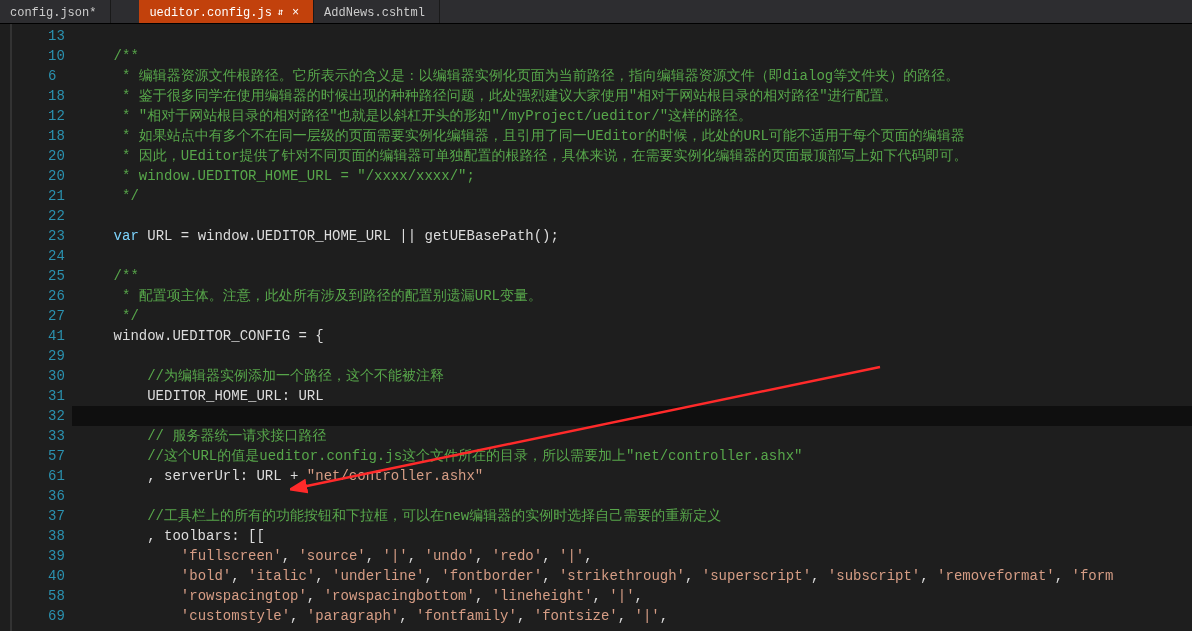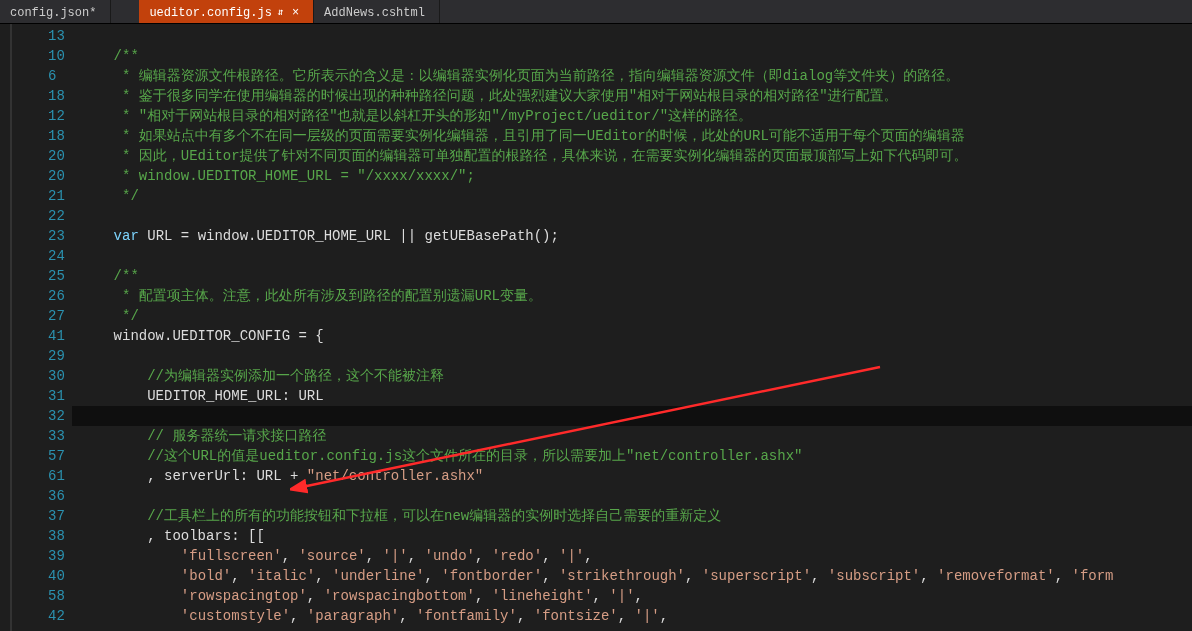--- a/index.html
+++ b/index.html
@@ -130,21 +130,21 @@
       <div class="ln">32</div>
       <div class="ln">33</div>
       <div class="ln">57</div>
       <div class="ln">61</div>
       <div class="ln">36</div>
       <div class="ln">37</div>
       <div class="ln">38</div>
       <div class="ln">39</div>
       <div class="ln">40</div>
       <div class="ln">58</div>
-      <div class="ln">42</div>
+      <div class="ln">69</div>
     </div>
   <div class="code" id="code"><div class="line"></div><div class="line"><span class="c-plain">    </span><span class="c-comment">/**</span></div><div class="line"><span class="c-comment">     * 编辑器资源文件根路径。它所表示的含义是：以编辑器实例化页面为当前路径，指向编辑器资源文件（即dialog等文件夹）的路径。</span></div><div class="line"><span class="c-comment">     * 鉴于很多同学在使用编辑器的时候出现的种种路径问题，此处强烈建议大家使用"相对于网站根目录的相对路径"进行配置。</span></div><div class="line"><span class="c-comment">     * "相对于网站根目录的相对路径"也就是以斜杠开头的形如"/myProject/ueditor/"这样的路径。</span></div><div class="line"><span class="c-comment">     * 如果站点中有多个不在同一层级的页面需要实例化编辑器，且引用了同一UEditor的时候，此处的URL可能不适用于每个页面的编辑器</span></div><div class="line"><span class="c-comment">     * 因此，UEditor提供了针对不同页面的编辑器可单独配置的根路径，具体来说，在需要实例化编辑器的页面最顶部写上如下代码即可。</span></div><div class="line"><span class="c-comment">     * window.UEDITOR_HOME_URL = "/xxxx/xxxx/";</span></div><div class="line"><span class="c-comment">     */</span></div><div class="line"></div><div class="line"><span class="c-plain">    </span><span class="c-kw">var</span><span class="c-plain"> URL = window.UEDITOR_HOME_URL || getUEBasePath();</span></div><div class="line"></div><div class="line"><span class="c-plain">    </span><span class="c-comment">/**</span></div><div class="line"><span class="c-comment">     * 配置项主体。注意，此处所有涉及到路径的配置别遗漏URL变量。</span></div><div class="line"><span class="c-comment">     */</span></div><div class="line"><span class="c-plain">    window.UEDITOR_CONFIG = {</span></div><div class="line"></div><div class="line"><span class="c-plain">        </span><span class="c-comment">//为编辑器实例添加一个路径，这个不能被注释</span></div><div class="line"><span class="c-plain">        UEDITOR_HOME_URL: URL</span></div><div class="line hl"></div><div class="line"><span class="c-plain">        </span><span class="c-comment">// 服务器统一请求接口路径</span></div><div class="line"><span class="c-plain">        </span><span class="c-comment">//这个URL的值是ueditor.config.js这个文件所在的目录，所以需要加上"net/controller.ashx"</span></div><div class="line"><span class="c-plain">        , serverUrl: URL + </span><span class="c-str">"net/controller.ashx"</span></div><div class="line"></div><div class="line"><span class="c-plain">        </span><span class="c-comment">//工具栏上的所有的功能按钮和下拉框，可以在new编辑器的实例时选择自己需要的重新定义</span></div><div class="line"><span class="c-plain">        , toolbars: [[</span></div><div class="line"><span class="c-plain">            </span><span class="c-str">'fullscreen'</span><span class="c-plain">, </span><span class="c-str">'source'</span><span class="c-plain">, </span><span class="c-str">'|'</span><span class="c-plain">, </span><span class="c-str">'undo'</span><span class="c-plain">, </span><span class="c-str">'redo'</span><span class="c-plain">, </span><span class="c-str">'|'</span><span class="c-plain">,</span></div><div class="line"><span class="c-plain">            </span><span class="c-str">'bold'</span><span class="c-plain">, </span><span class="c-str">'italic'</span><span class="c-plain">, </span><span class="c-str">'underline'</span><span class="c-plain">, </span><span class="c-str">'fontborder'</span><span class="c-plain">, </span><span class="c-str">'strikethrough'</span><span class="c-plain">, </span><span class="c-str">'superscript'</span><span class="c-plain">, </span><span class="c-str">'subscript'</span><span class="c-plain">, </span><span class="c-str">'removeformat'</span><span class="c-plain">, </span><span class="c-str">'form</span></div><div class="line"><span class="c-plain">            </span><span class="c-str">'rowspacingtop'</span><span class="c-plain">, </span><span class="c-str">'rowspacingbottom'</span><span class="c-plain">, </span><span class="c-str">'lineheight'</span><span class="c-plain">, </span><span class="c-str">'|'</span><span class="c-plain">,</span></div><div class="line"><span class="c-plain">            </span><span class="c-str">'customstyle'</span><span class="c-plain">, </span><span class="c-str">'paragraph'</span><span class="c-plain">, </span><span class="c-str">'fontfamily'</span><span class="c-plain">, </span><span class="c-str">'fontsize'</span><span class="c-plain">, </span><span class="c-str">'|'</span><span class="c-plain">,</span></div></div>
   <svg class="arrow" viewBox="0 0 600 140">
     <defs>
       <marker id="ah" markerWidth="10" markerHeight="10" refX="2" refY="3" orient="auto">
         <path d="M0,0 L0,6 L8,3 z" fill="#ff2a2a"></path>
       </marker>
     </defs>
     <line x1="590" y1="8" x2="12" y2="128" stroke="#ff2a2a" stroke-width="2.5" marker-end="url(#ah)"></line>
   </svg>

